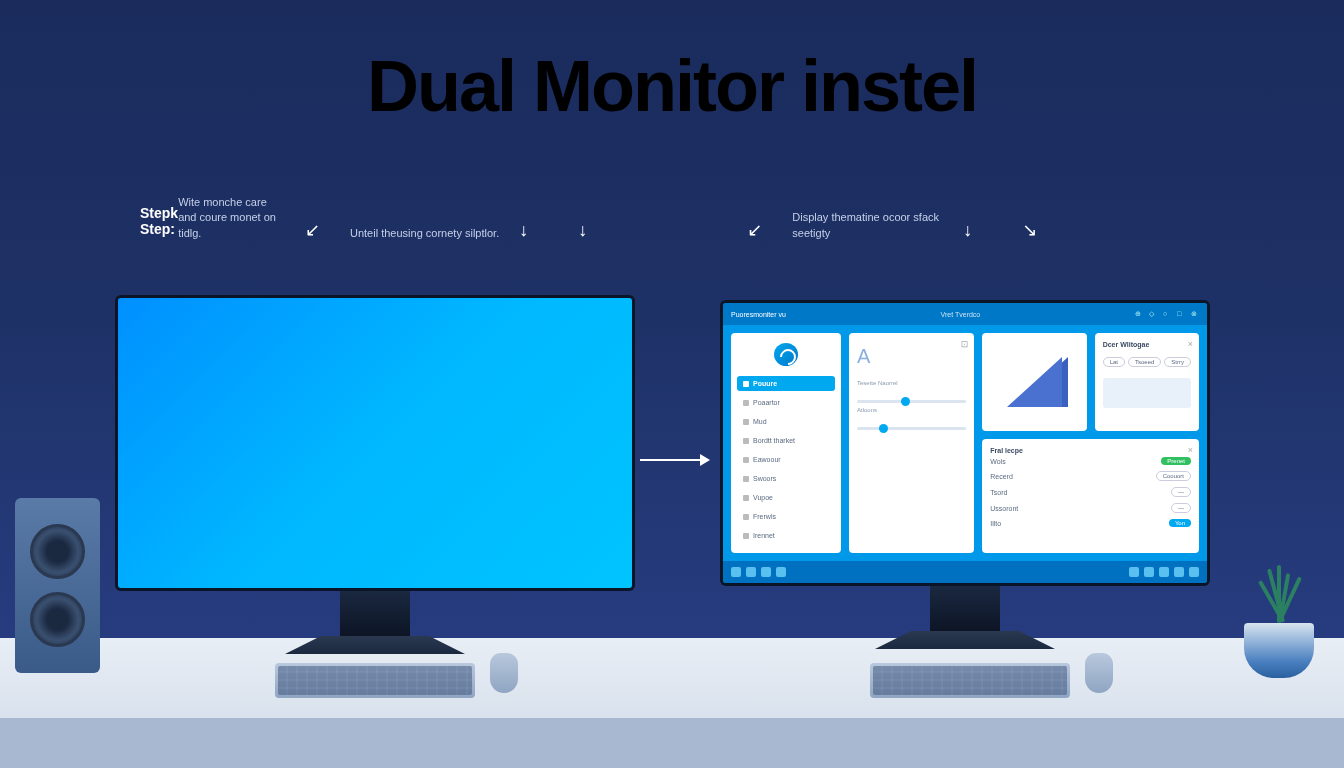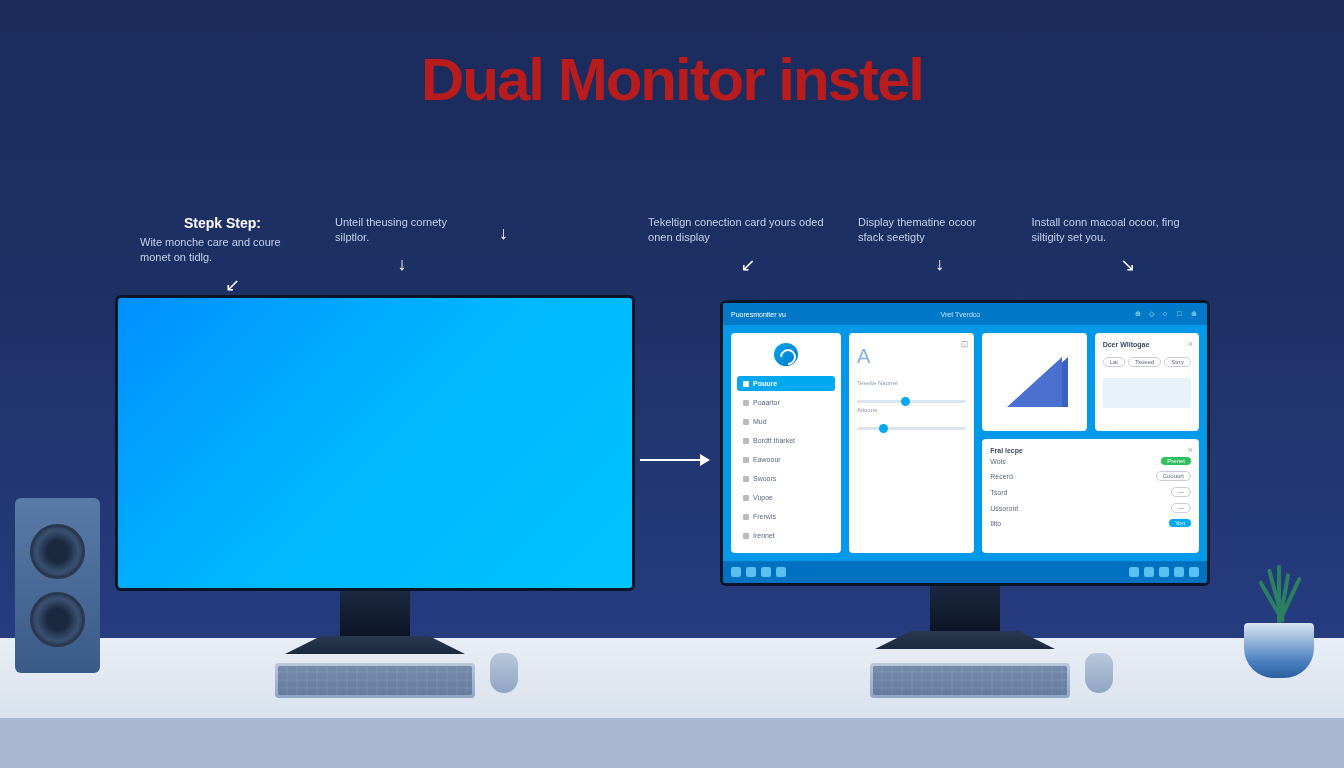--- a/index.html
+++ b/index.html
@@ -1,19 +1,19 @@
 <!DOCTYPE html>
 <html><head>
 <meta charset="utf-8">
 <style>
 *{margin:0;padding:0;box-sizing:border-box;}
 body{width:1344px;height:768px;background:linear-gradient(180deg,#1a2b5c 0%,#1e3166 40%,#2a4089 100%);font-family:Arial,Helvetica,sans-serif;overflow:hidden;position:relative;}
-.title{position:absolute;top:45px;left:50%;transform:translateX(-50%);color:#b91c1c;font-size:60px;font-weight:800;letter-spacing:-2px;}
+.title{position:absolute;top:45px;left:50%;transform:translateX(-50%);color:#000000;font-size:72px;font-weight:800;letter-spacing:-2px;}
 .steps{position:absolute;top:195px;left:0;width:1344px;display:flex;gap:30px;padding:0 140px;}
-.step{display:flex;flex-direction:column;align-items:center;max-width:180px;margin-top:20px;}
+.step{display:flex;flex-direction:row;align-items:flex-end;max-width:180px;}
 .step-title{color:#fff;font-size:14px;font-weight:700;margin-bottom:4px;}
 .step-text{color:#c5d0e8;font-size:11px;line-height:1.4;}
 .arrow-down{color:#fff;font-size:18px;margin-top:8px;margin-left:20px;}
 .desk{position:absolute;bottom:0;left:0;width:1344px;height:130px;background:linear-gradient(180deg,#e8eef5 0%,#d0dae8 100%);}
 .desk-edge{position:absolute;bottom:0;left:0;width:1344px;height:50px;background:#a8b8d0;}
 .monitor{position:absolute;}
 .monitor.left{left:115px;top:295px;width:520px;}
 .monitor.right{left:720px;top:300px;width:490px;}
 .bezel{background:#0a1628;border-radius:6px;padding:3px;}
 .screen{width:100%;border-radius:3px;overflow:hidden;}
@@ -86,29 +86,27 @@
     <div class="arrow-down">↙</div>
   </div>
   <div class="step">
     <div class="step-text">Unteil theusing cornety silptlor.</div>
     <div class="arrow-down">↓</div>
   </div>
   <div class="step">
     <div class="arrow-down">↓</div>
   </div>
   <div class="step" style="margin-left:110px">
-    <div class="step-text">Tekeltign conection card yours oded onen display</div>
     <div class="arrow-down">↙</div>
   </div>
   <div class="step">
     <div class="step-text">Display thematine ocoor sfack seetigty</div>
     <div class="arrow-down">↓</div>
   </div>
   <div class="step">
-    <div class="step-text">Install conn macoal ocoor, fing siltigity set you.</div>
     <div class="arrow-down">↘</div>
   </div>
 </div>
 
 <div class="desk"></div>
 <div class="desk-edge"></div>
 
 <div class="speaker">
   <div class="cone"></div>
   <div class="cone"></div>

